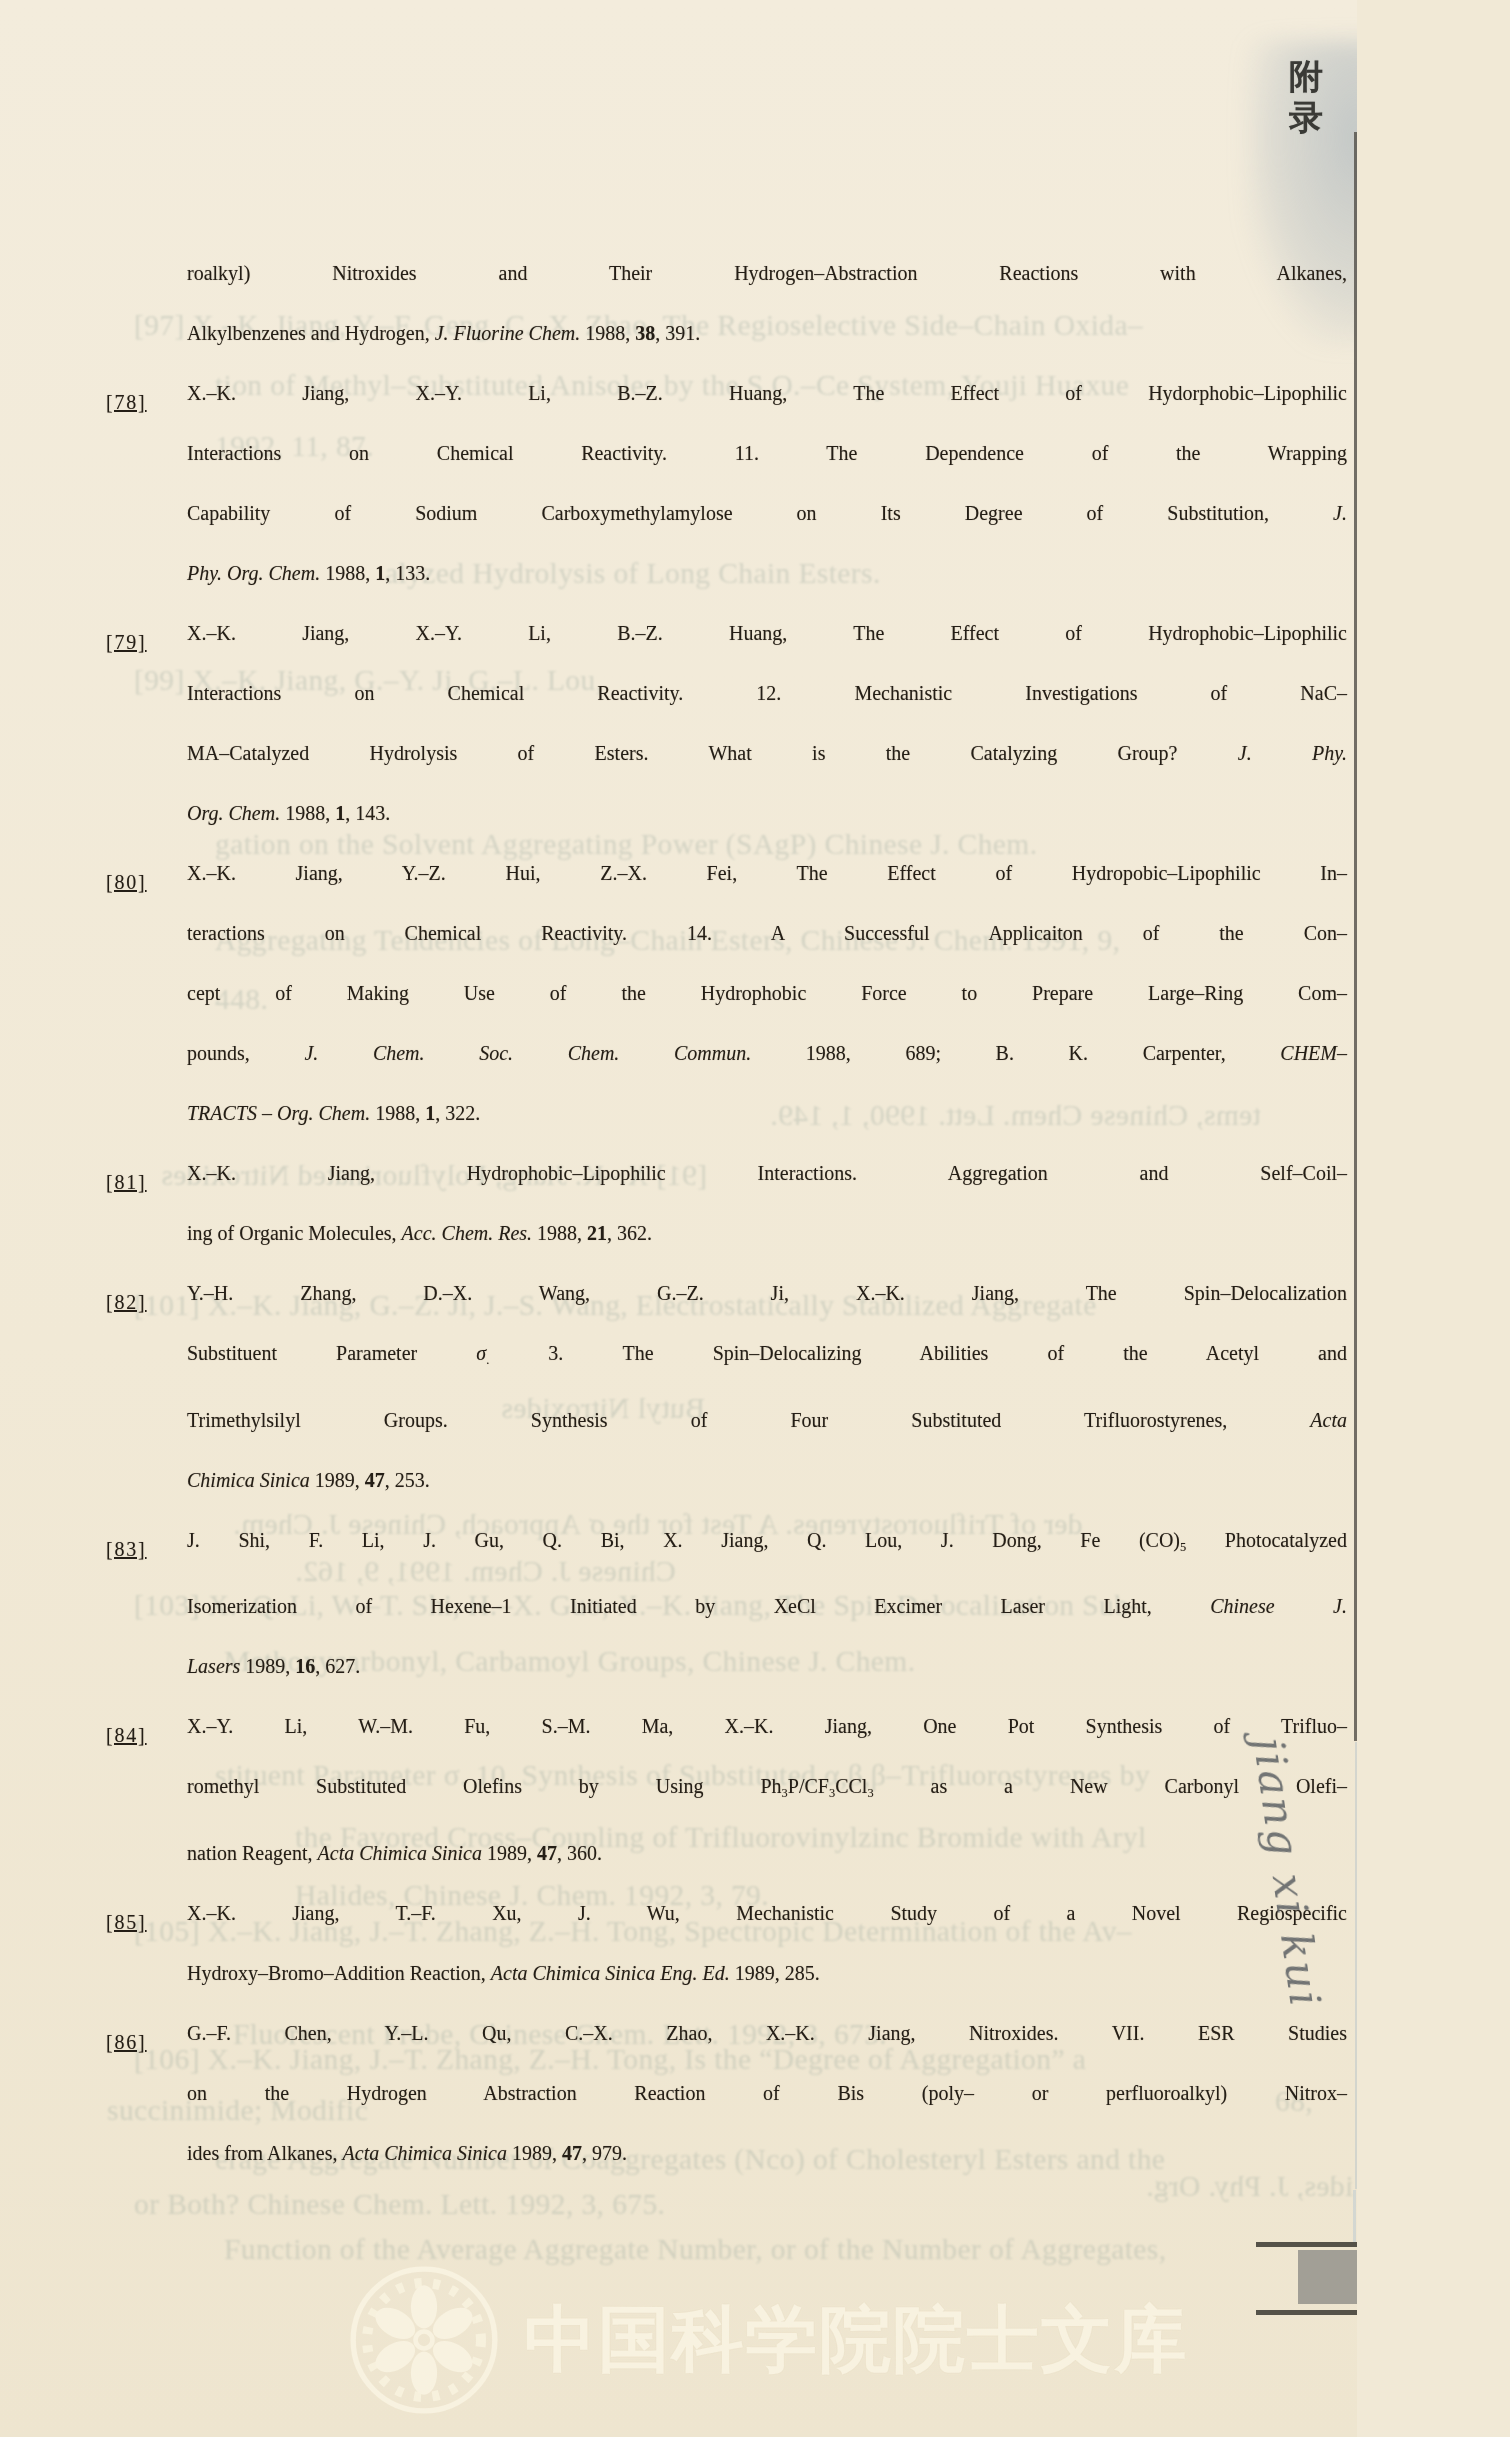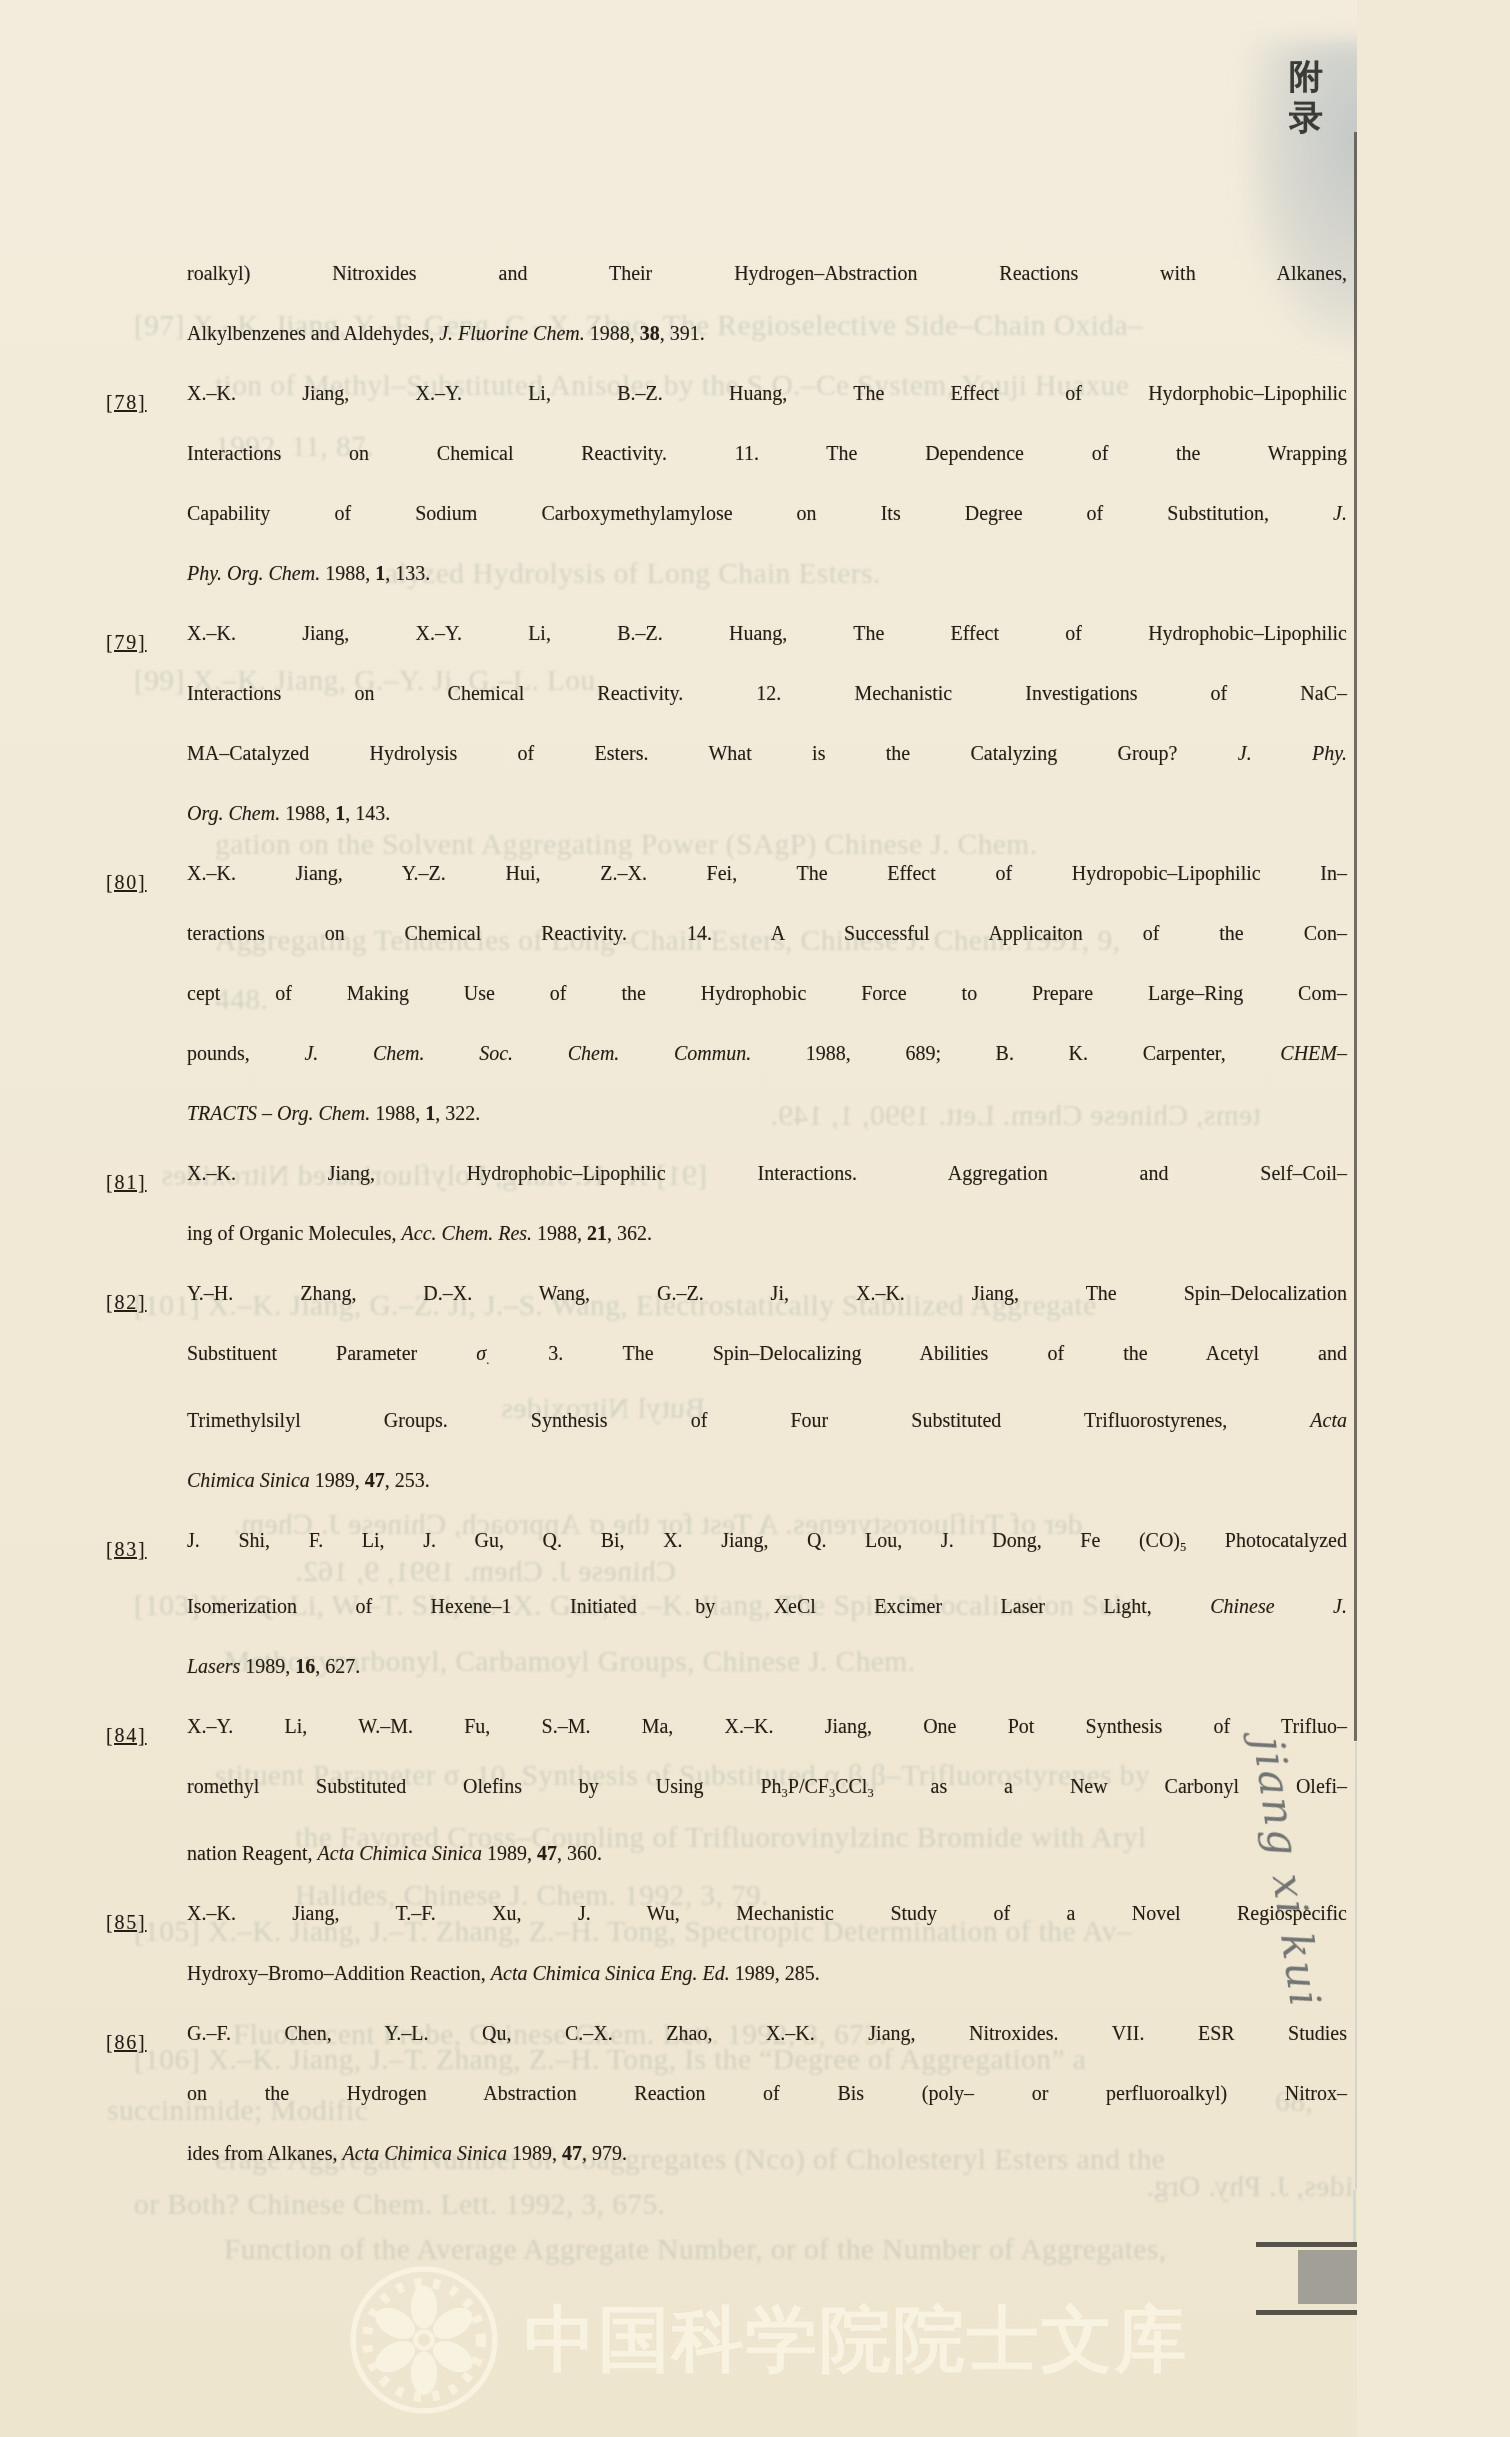--- a/index.html
+++ b/index.html
@@ -123,21 +123,21 @@
 
   <div class="appendix">附 录</div>
 
   <div class="vrule"></div>
   <div class="vrule-ghost"></div>
   <div class="vrule-ghost2"></div>
 
   <div class="content">
       <div class="ref">
         <div class="line"><span>roalkyl) Nitroxides and Their Hydrogen–Abstraction Reactions with Alkanes,</span></div>
-        <div class="line last"><span>Alkylbenzenes and Aldehydes, </span><span class="i">J. Fluorine Chem.</span><span> 1988, </span><span class="b">38</span><span>, 391.</span></div>
+        <div class="line last"><span>Alkylbenzenes and Hydrogen, </span><span class="i">J. Fluorine Chem.</span><span> 1988, </span><span class="b">38</span><span>, 391.</span></div>
       </div>
       <div class="ref">
         <span class="ref-label">[78]</span>
         <div class="line"><span>X.–K. Jiang, X.–Y. Li, B.–Z. Huang, The Effect of Hydorphobic–Lipophilic</span></div>
         <div class="line"><span>Interactions on Chemical Reactivity. 11. The Dependence of the Wrapping</span></div>
         <div class="line"><span>Capability of Sodium Carboxymethylamylose on Its Degree of Substitution, </span><span class="i">J.</span></div>
         <div class="line last"><span class="i">Phy. Org. Chem.</span><span> 1988, </span><span class="b">1</span><span>, 133.</span></div>
       </div>
       <div class="ref">
         <span class="ref-label">[79]</span>

